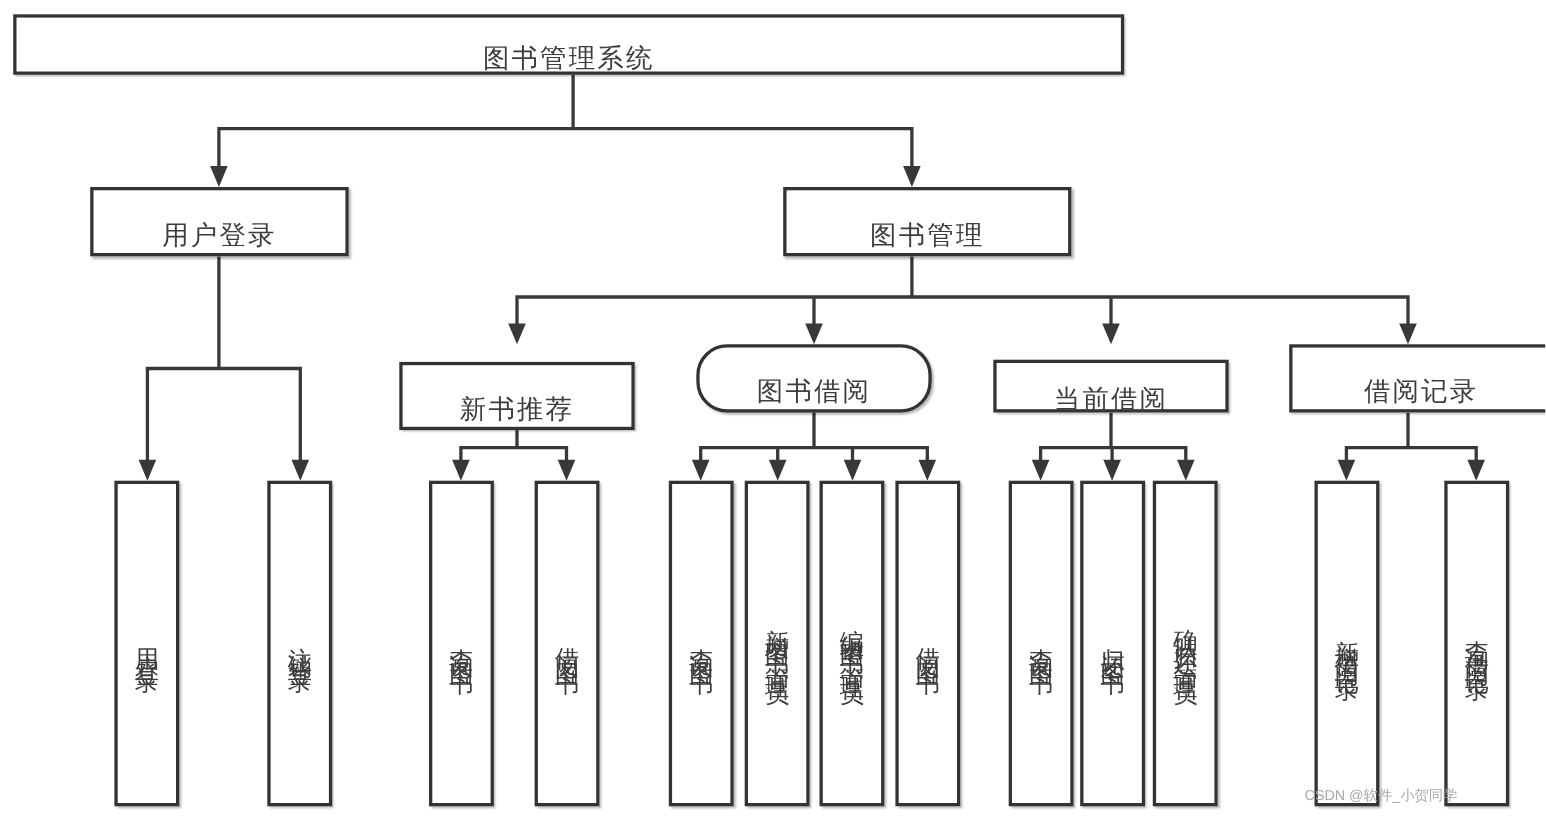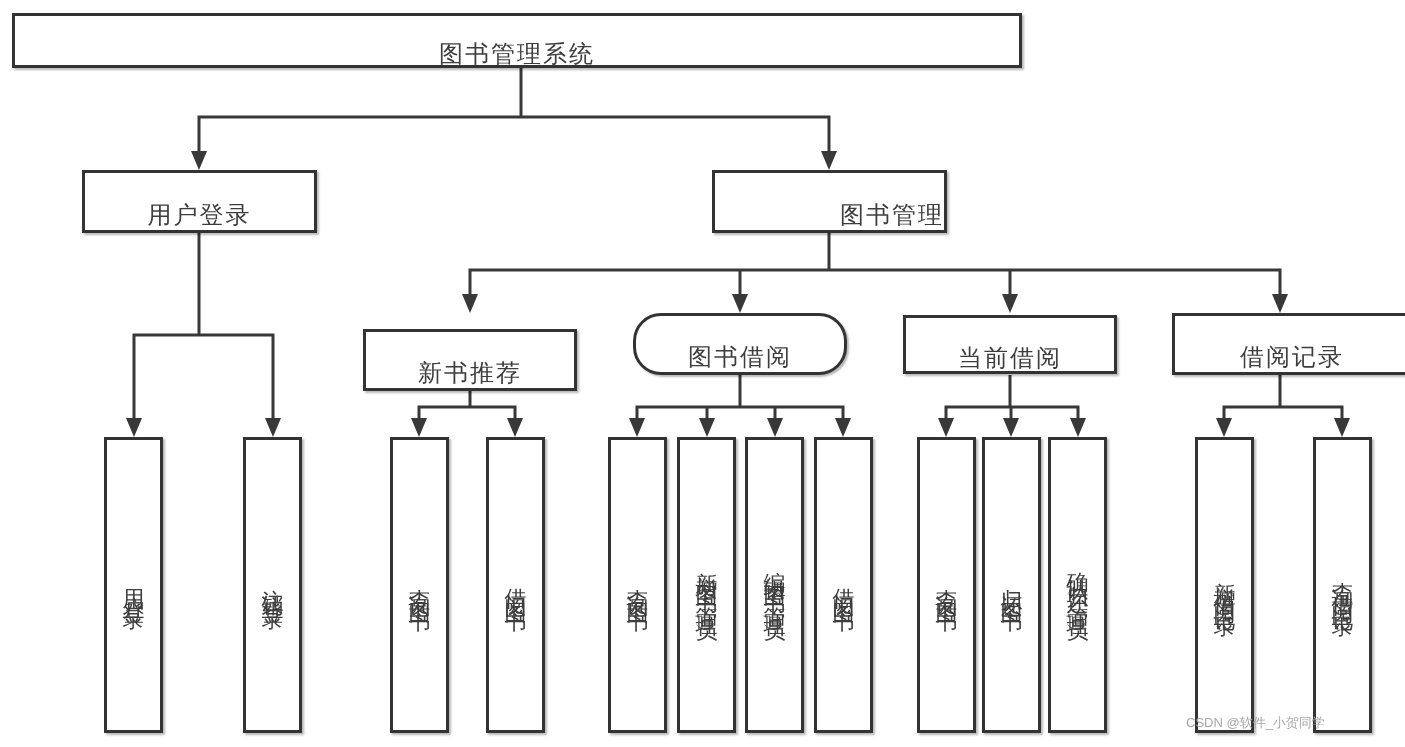--- a/index.html
+++ b/index.html
@@ -105,31 +105,31 @@
     <polygon points="1334,418 1350,418 1342,437"></polygon>
   </svg>
 
   <div class="node hbox" style="left:12px;top:13px;width:1010px;height:55px;">
     <span>图书管理系统</span>
   </div>
 
   <div class="node hbox" style="left:82px;top:170px;width:235px;height:63px;">
     <span>用户登录</span>
   </div>
-  <div class="node hbox" style="left:712px;top:170px;width:235px;height:63px;justify-content:flex-end;">
+  <div class="node hbox" style="left:712px;top:170px;width:262px;height:63px;">
     <span>图书管理</span>
   </div>
 
   <div class="node hbox" style="left:363px;top:329px;width:214px;height:62px;">
     <span>新书推荐</span>
   </div>
   <div class="node hbox" style="left:633px;top:313px;width:214px;height:62px;border-radius:28px;">
     <span>图书借阅</span>
   </div>
-  <div class="node hbox" style="left:903px;top:315px;width:214px;height:59px;">
+  <div class="node hbox" style="left:903px;top:327px;width:214px;height:48px;">
     <span>当前借阅</span>
   </div>
   <div class="node hbox" style="left:1172px;top:313px;width:240px;height:62px;">
     <span>借阅记录</span>
   </div>
 
   <div class="node vbox" style="left:104px;top:437px;width:59px;height:296px;">
     <span>用户登录</span>
   </div>
   <div class="node vbox" style="left:243px;top:437px;width:59px;height:296px;">

